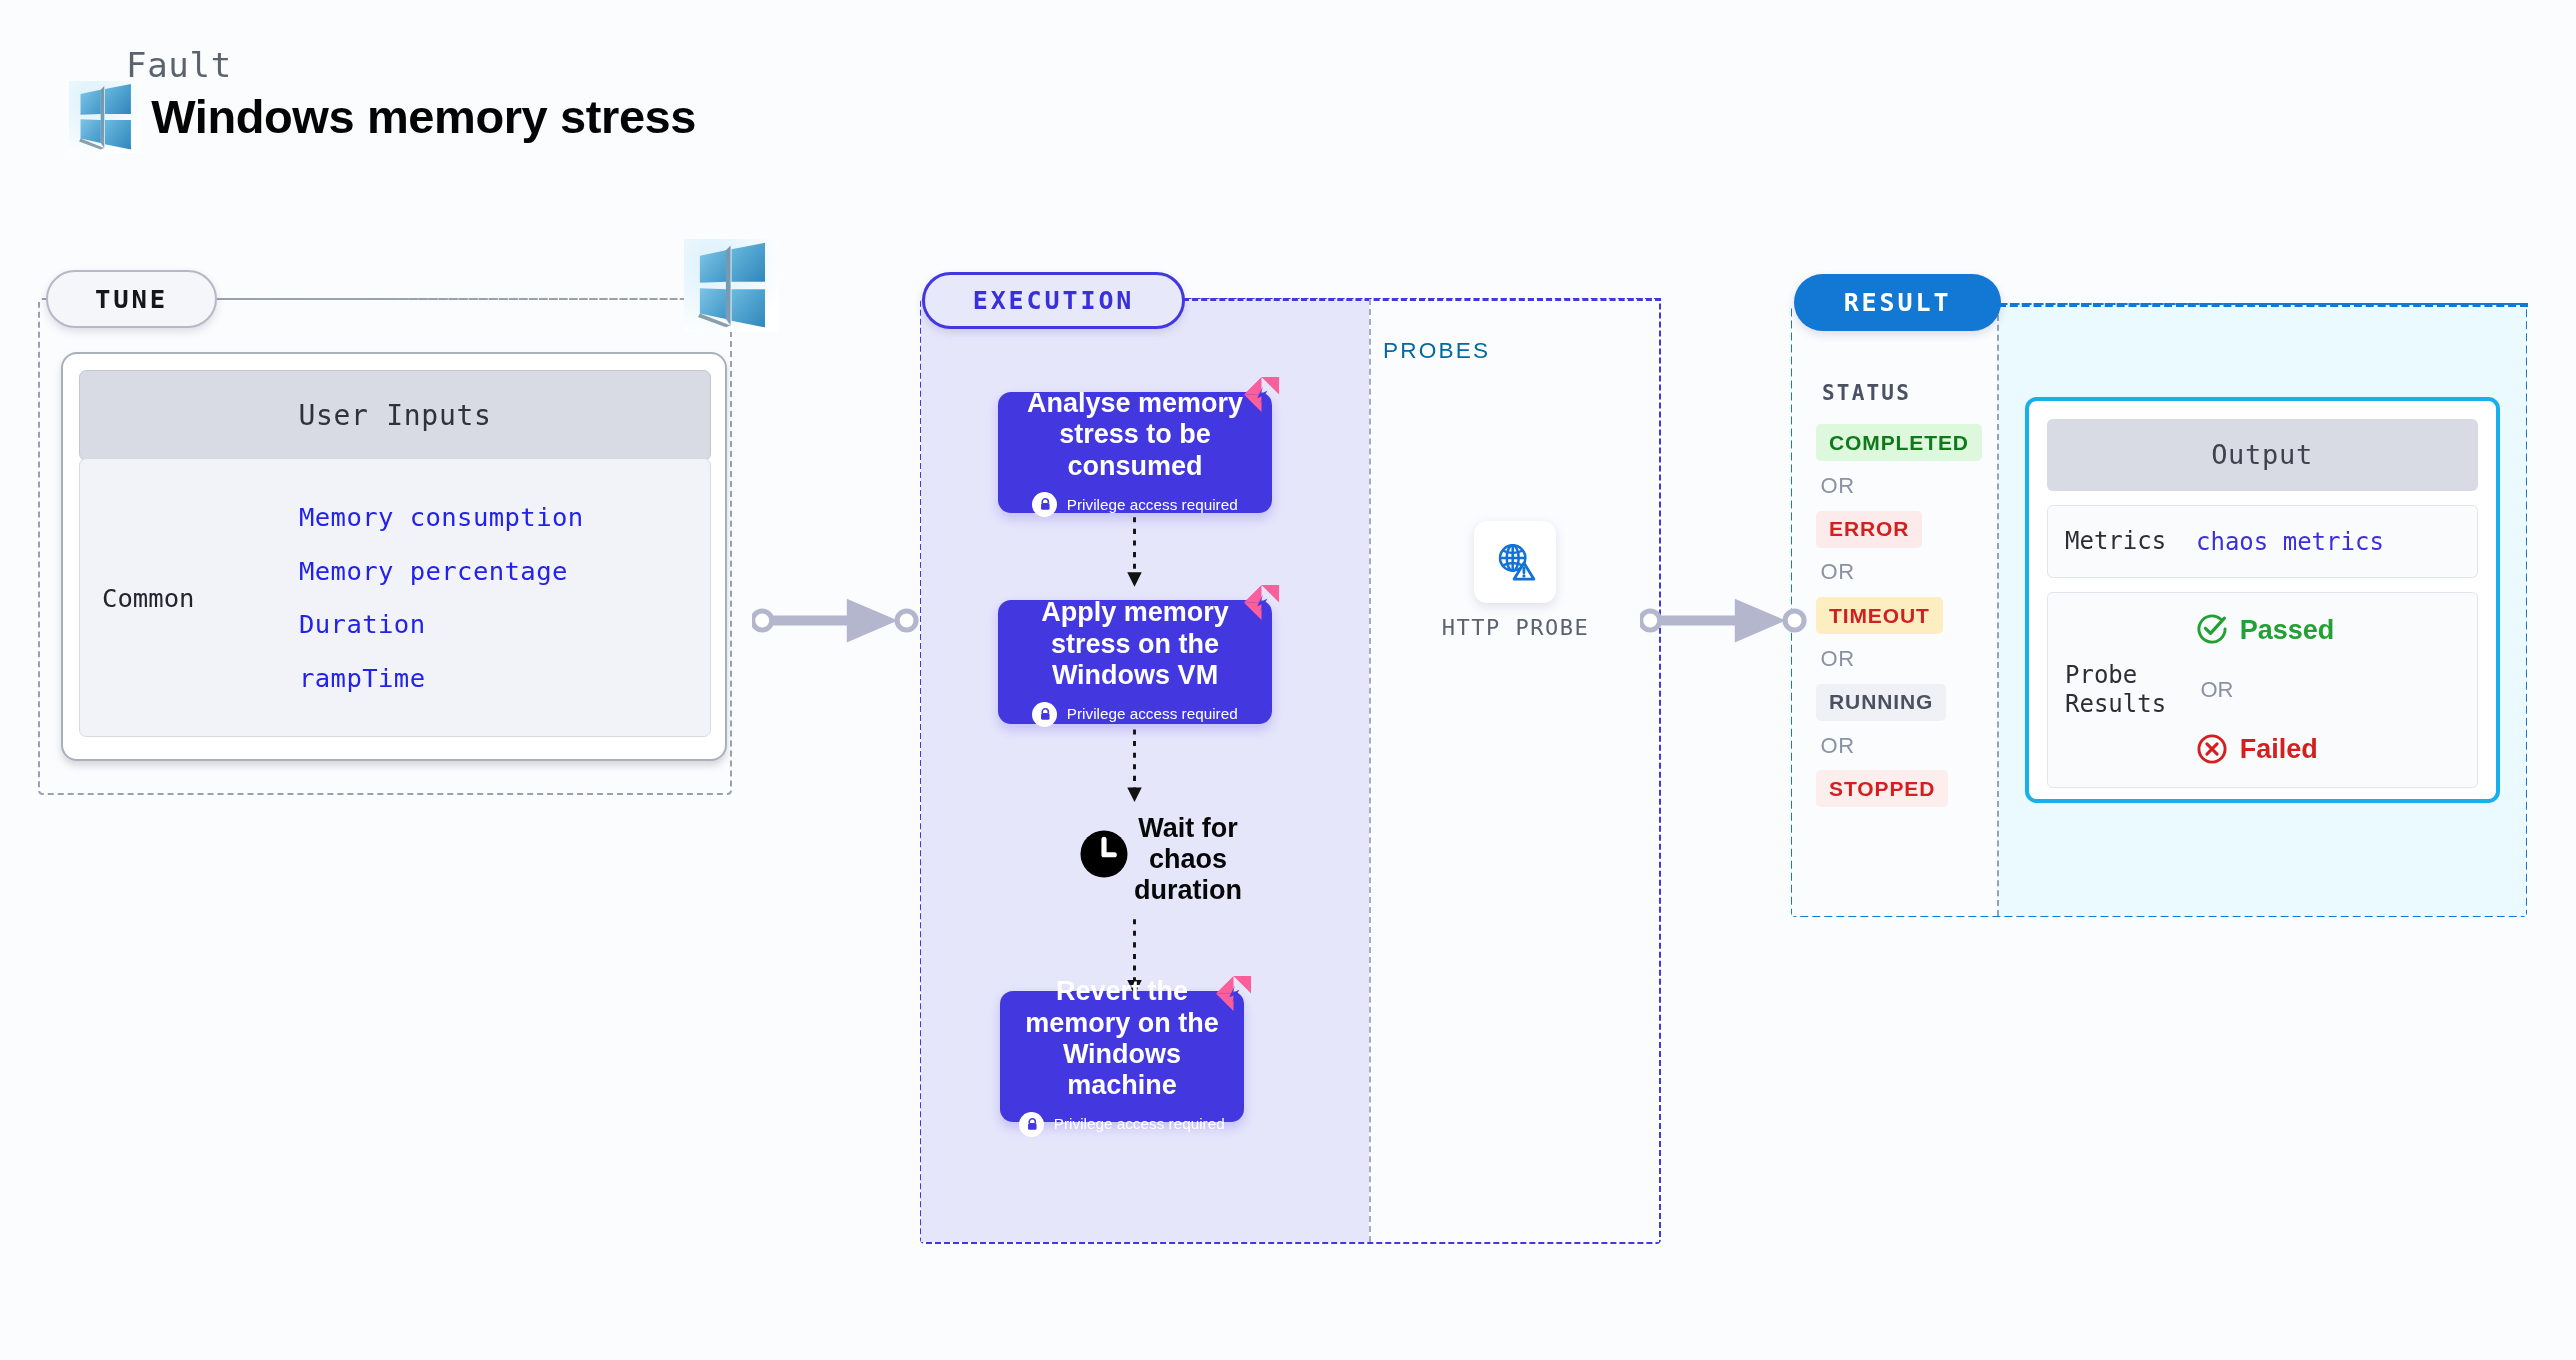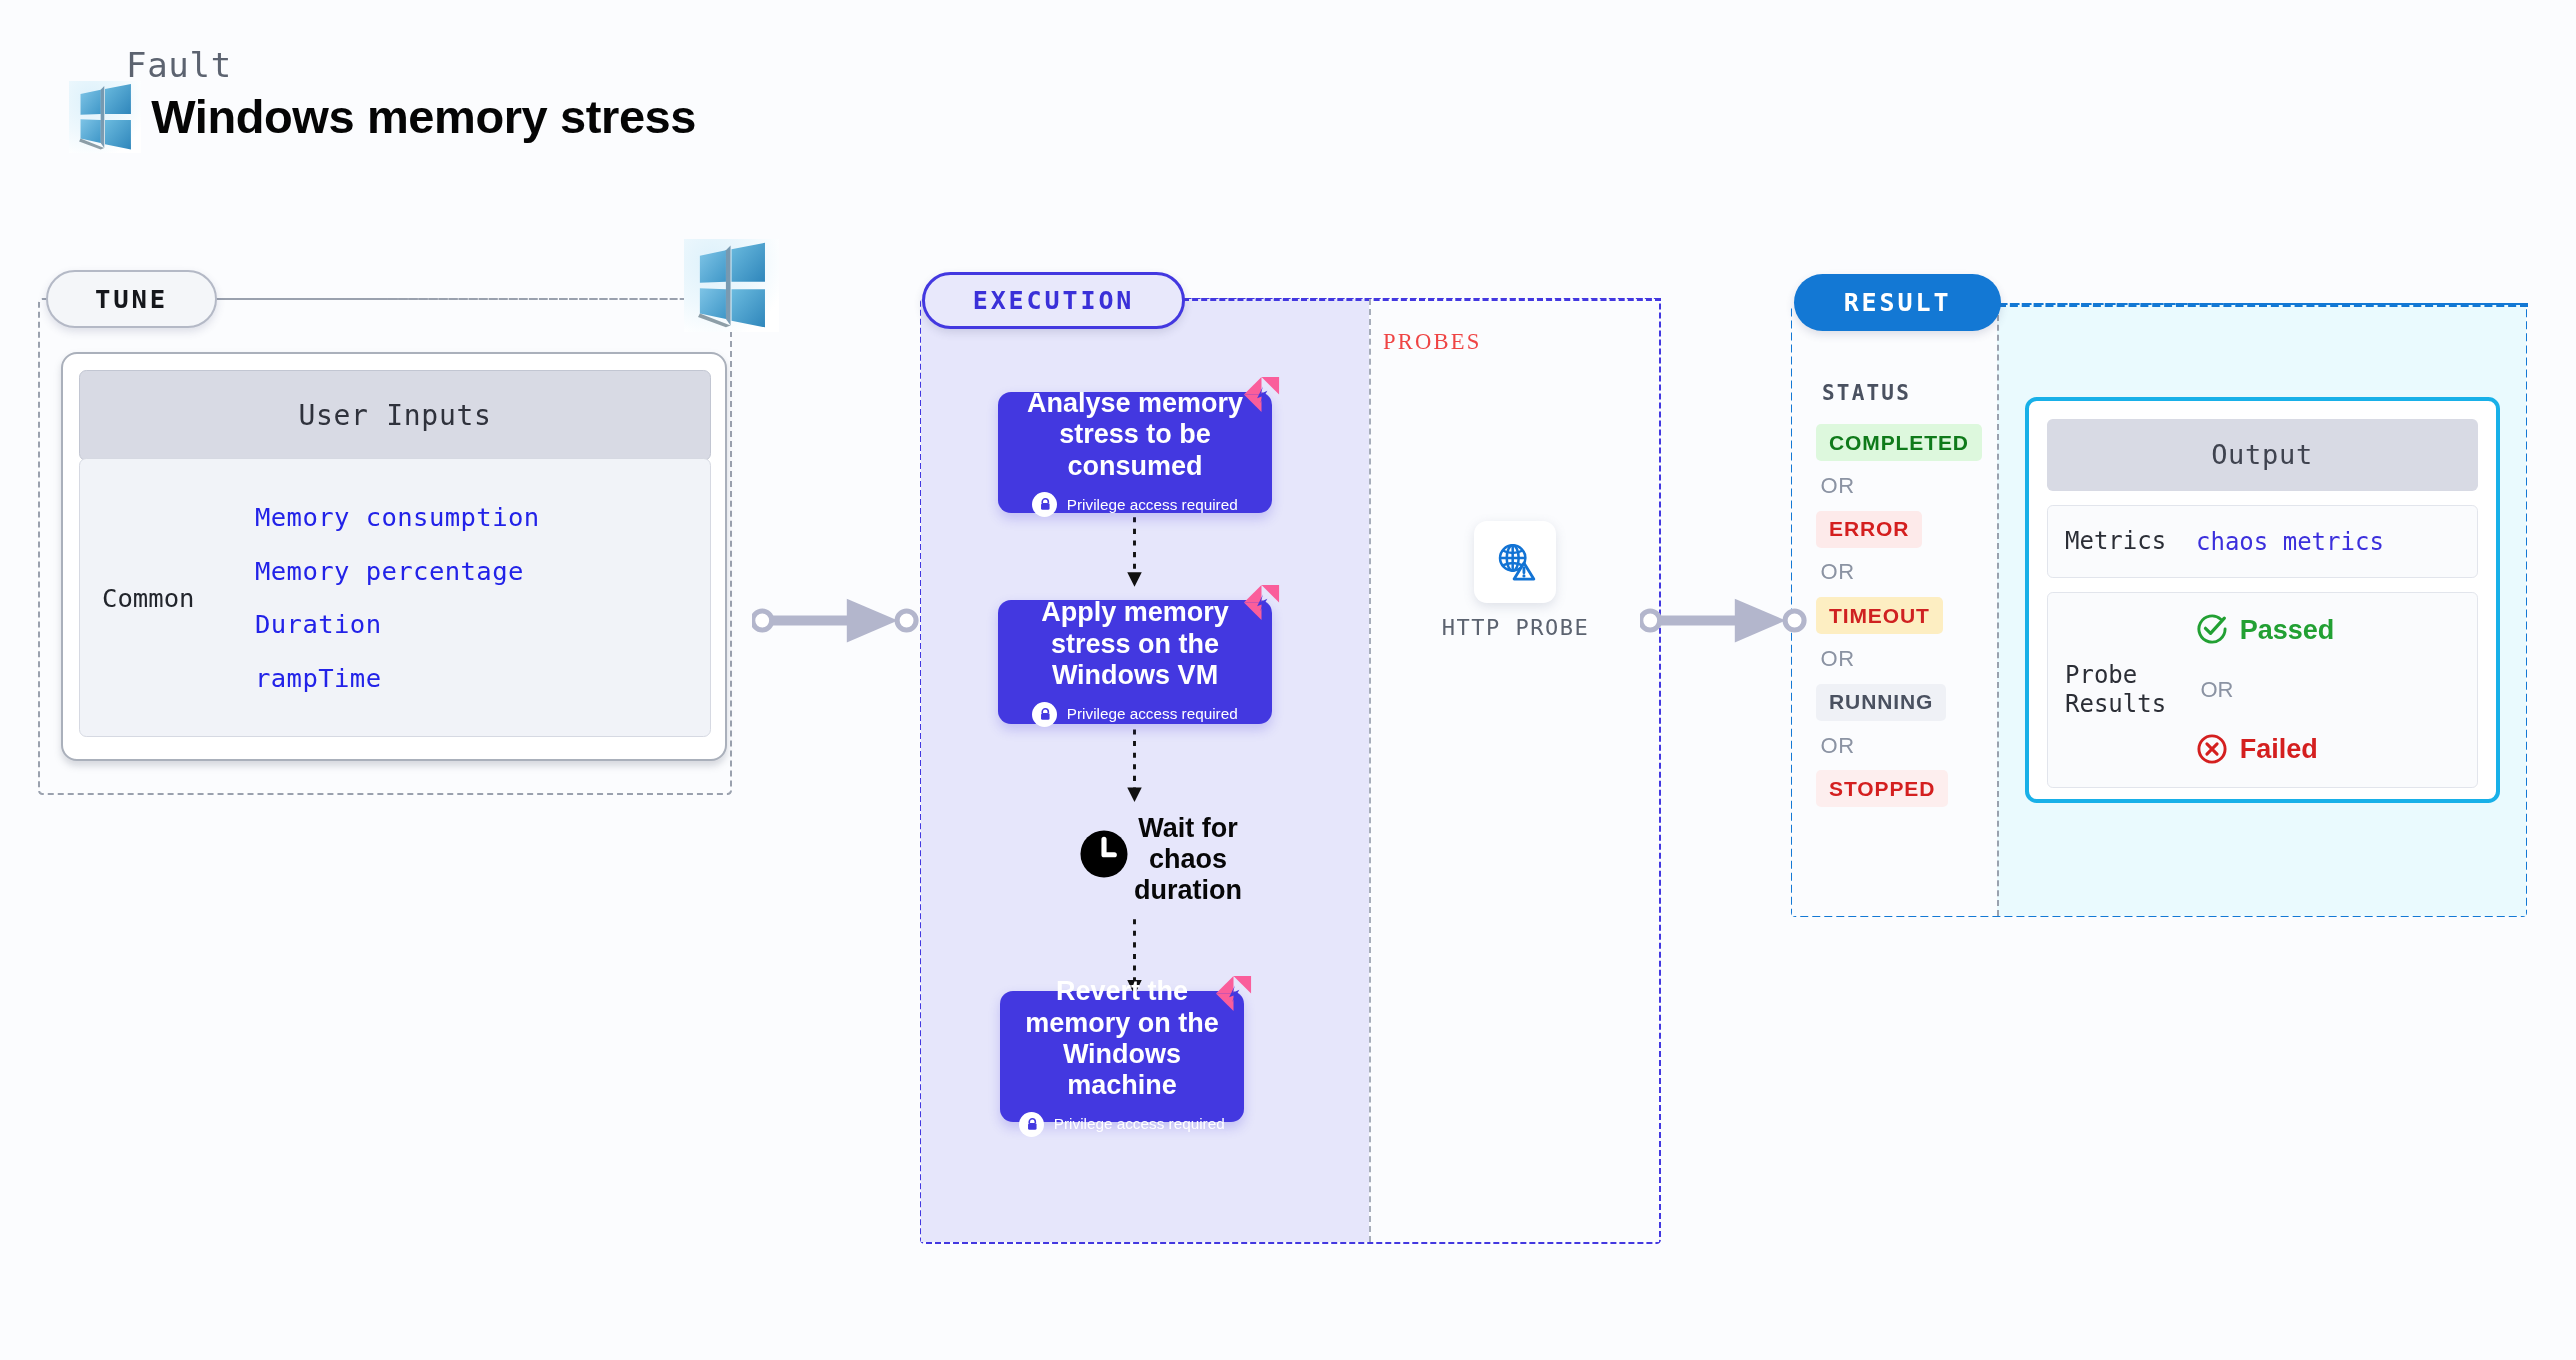--- a/index.html
+++ b/index.html
@@ -88,21 +88,21 @@
   #inputs-body {
     position: absolute; left: 16px; top: 104px; width: 632px; height: 279px;
     box-sizing: border-box;
     background: #f1f3f8; border: 1.5px solid #d6d9e2; border-radius: 7.3px;
     display: flex; align-items: center;
   }
   #common-label {
     font-family: "DejaVu Sans Mono", monospace;
     font-size: 25.6px; color: #22252c; margin-left: 22px; width: 153px;
   }
-  #param-list { display: flex; flex-direction: column; gap: 23.4px; }
+  #param-list { display: flex; flex-direction: column; gap: 23.4px; margin-left: 44px; }
   .param {
     font-family: "DejaVu Sans Mono", monospace;
     font-size: 25.6px; color: #2222e8; letter-spacing: 0.4px;
   }
   #tune-win-icon { position: absolute; left: 684px; top: 239px; z-index: 7; }
 
   
   #exec-box {
     left: 920px; top: 298px; width: 741px; height: 946px;
     border: 3.7px dashed #4338e0; border-radius: 4.4px;
@@ -122,23 +122,23 @@
   #exec-pill {
     left: 922px; top: 272px; width: 263px; height: 57px;
     background: #e8e8fb; border: 3.7px solid #4338e0; color: #3a30d8;
     font-size: 25px; font-weight: 700;
   }
   #exec-dash {
     left: 1183px; top: 298px; width: 478px; height: 0;
     border-top: 3.7px dashed #4338e0;
   }
   #probes-label {
-    position: absolute; left: 1383px; top: 329px; z-index: 5;
-    font-family: Liberation Serif, serif;
-    font-size: 22.6px; color: #ef4444; letter-spacing: 2.2px;
+    position: absolute; left: 1383px; top: 338px; z-index: 5;
+    font-family: Liberation Sans, sans-serif;
+    font-size: 22.6px; color: #0369a1; letter-spacing: 2.2px;
   }
 
   .exec-node {
     position: absolute; box-sizing: border-box;
     background: #4338e0; border-radius: 13px;
     color: #ffffff; z-index: 5;
     display: flex; flex-direction: column; align-items: center; justify-content: center;
     box-shadow: 0 5.8px 11.7px rgba(67,56,224,0.22);
   }
   .exec-node .ttl {

